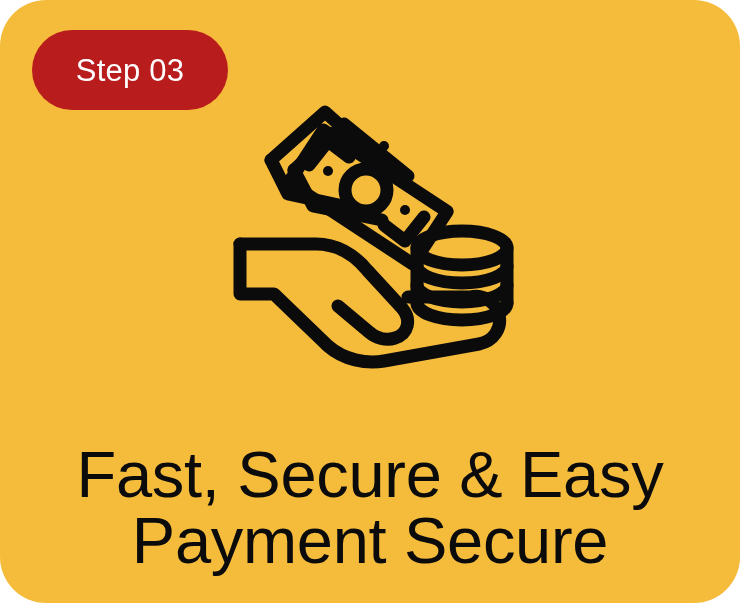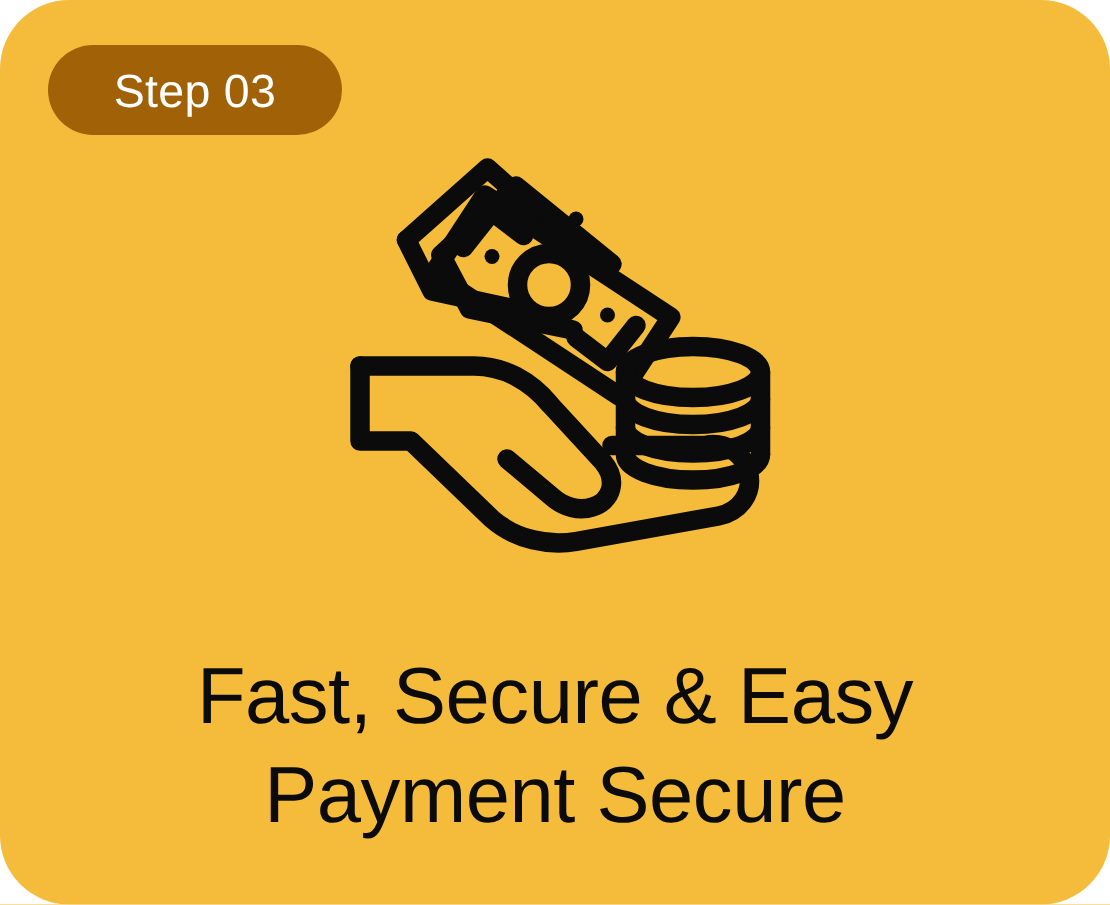--- a/index.html
+++ b/index.html
@@ -23,22 +23,22 @@
     border-radius: 46px;
     overflow: hidden;
   }
 
   
   #step-badge {
     position: absolute;
     left: 32px;
     top: 30px;
     width: 196px;
-    height: 60px;
-    background: #a16207;
+    height: 80px;
+    background: #b91c1c;
     border-radius: 40px;
     display: flex;
     align-items: center;
     justify-content: center;
     text-align: right;
   }
   #step-badge .badge-label {
     color: #FFFFFF;
     font-family: "Liberation Sans", sans-serif;
     font-size: 31px;
@@ -64,21 +64,21 @@
 
   
   #card-heading {
     position: absolute;
     left: 0;
     right: 0;
     top: 388px;
     text-align: center;
     color: #0B0B0B;
     font-family: "Liberation Sans", sans-serif;
-    font-size: 53px;
+    font-size: 65px;
     font-weight: 400;
     line-height: 66px;
     letter-spacing: -0.3px;
     padding: 0 24px;
     box-sizing: border-box;
   }
   #card-heading .heading-line {
     display: block;
     white-space: nowrap;
   }

